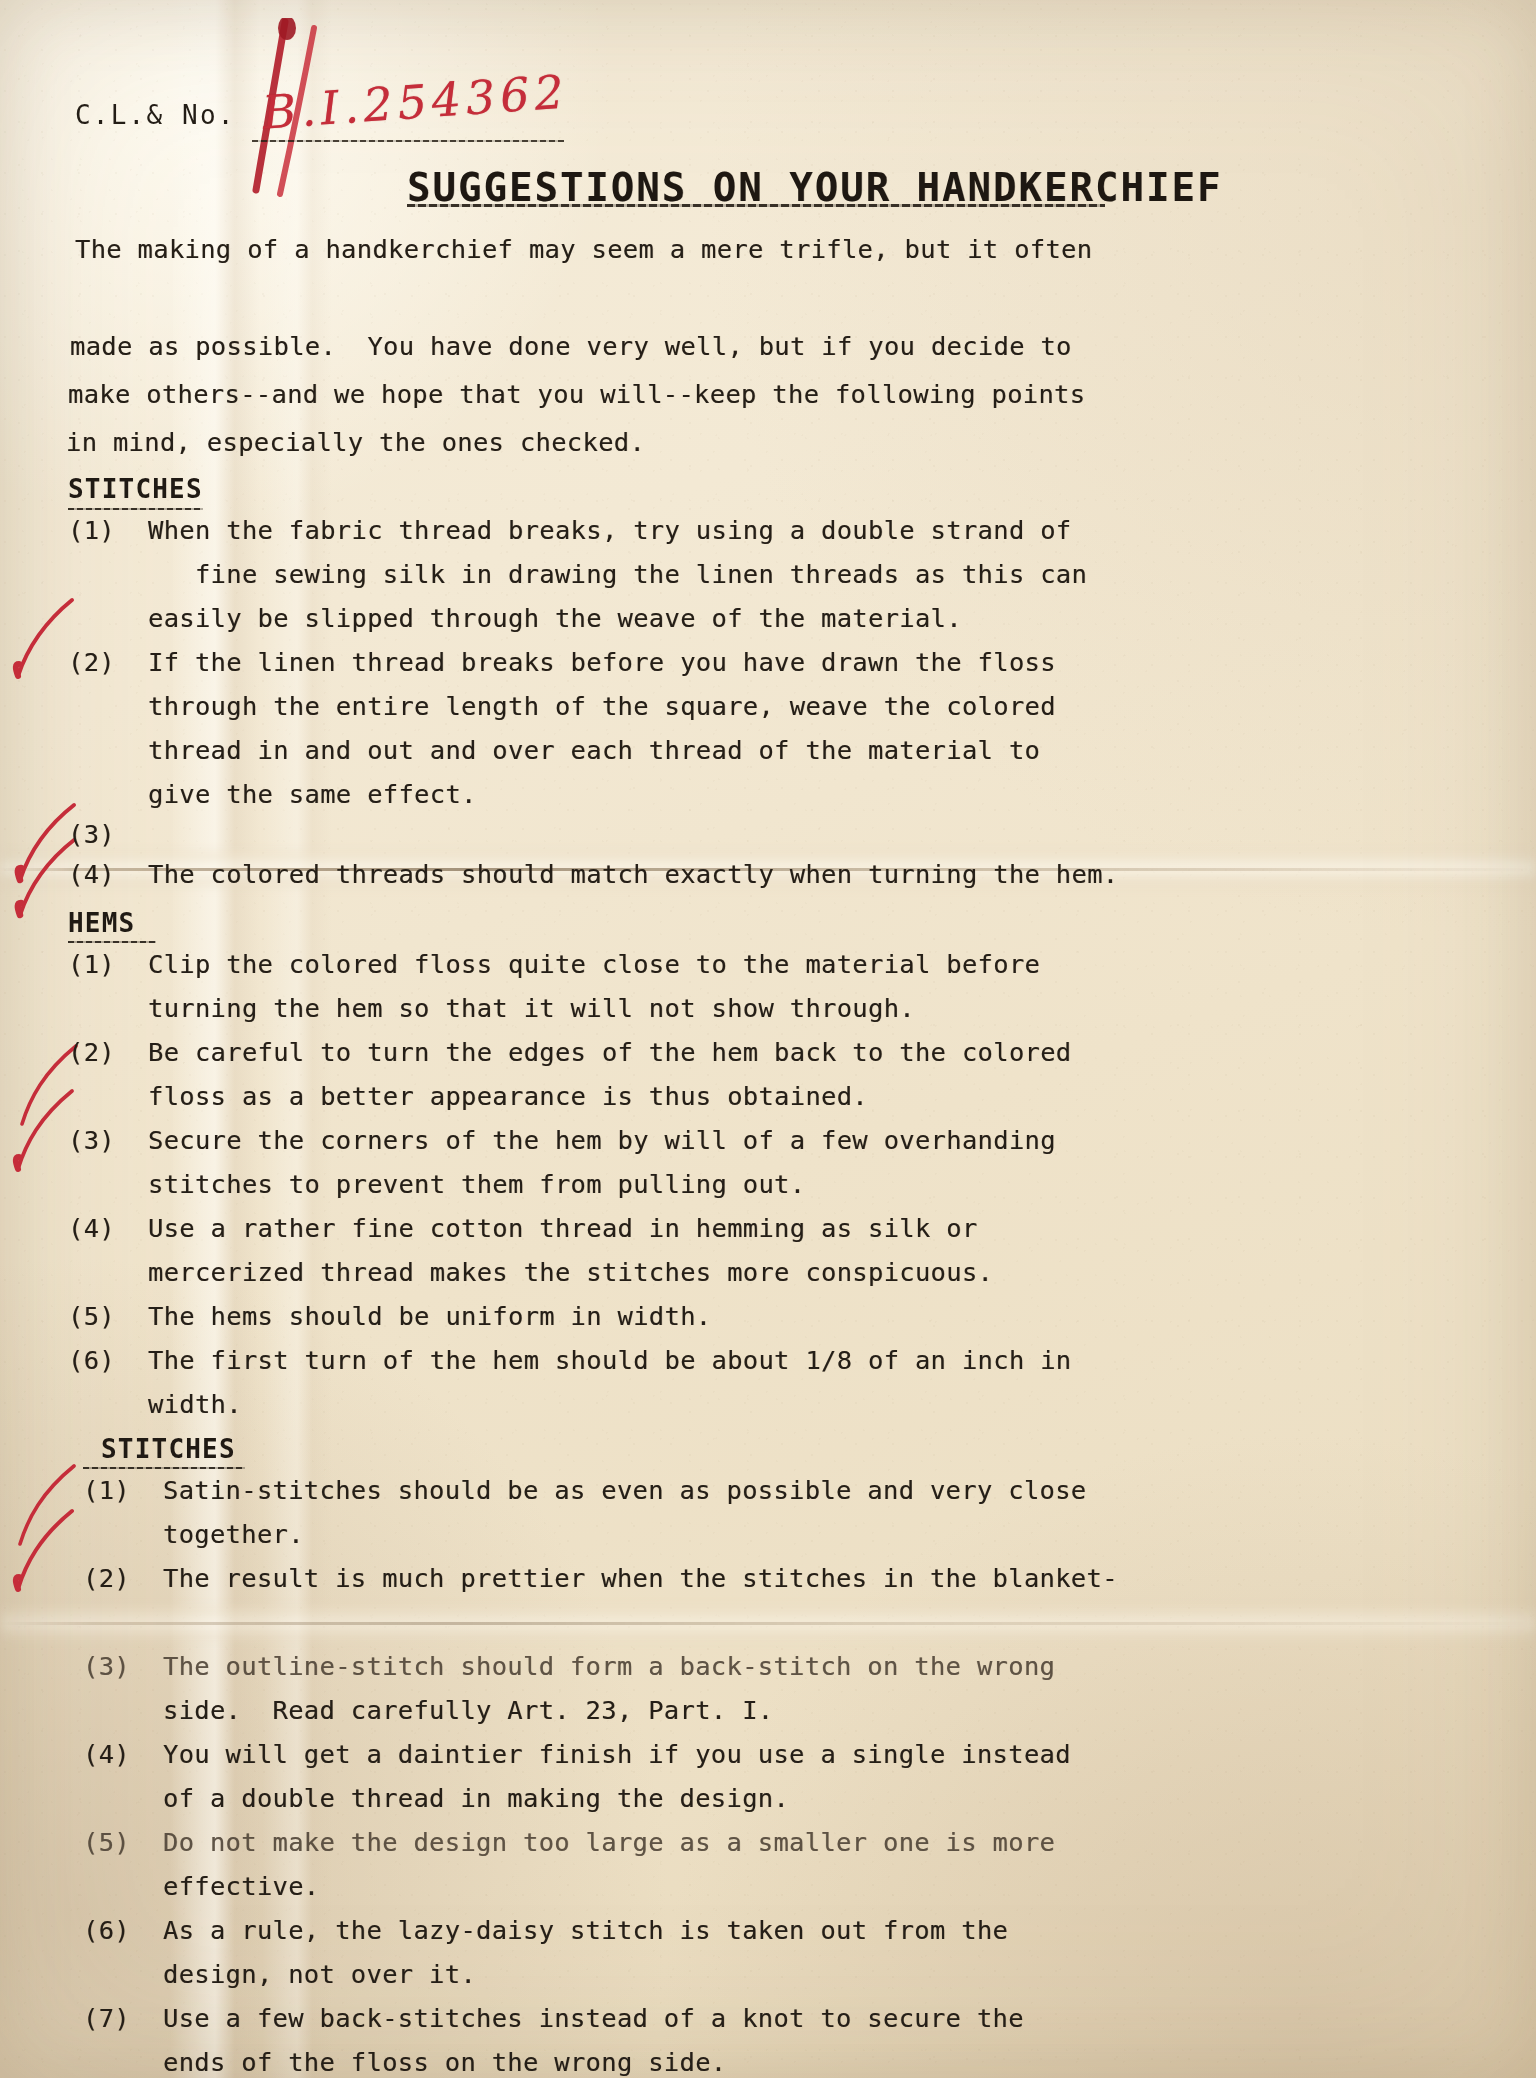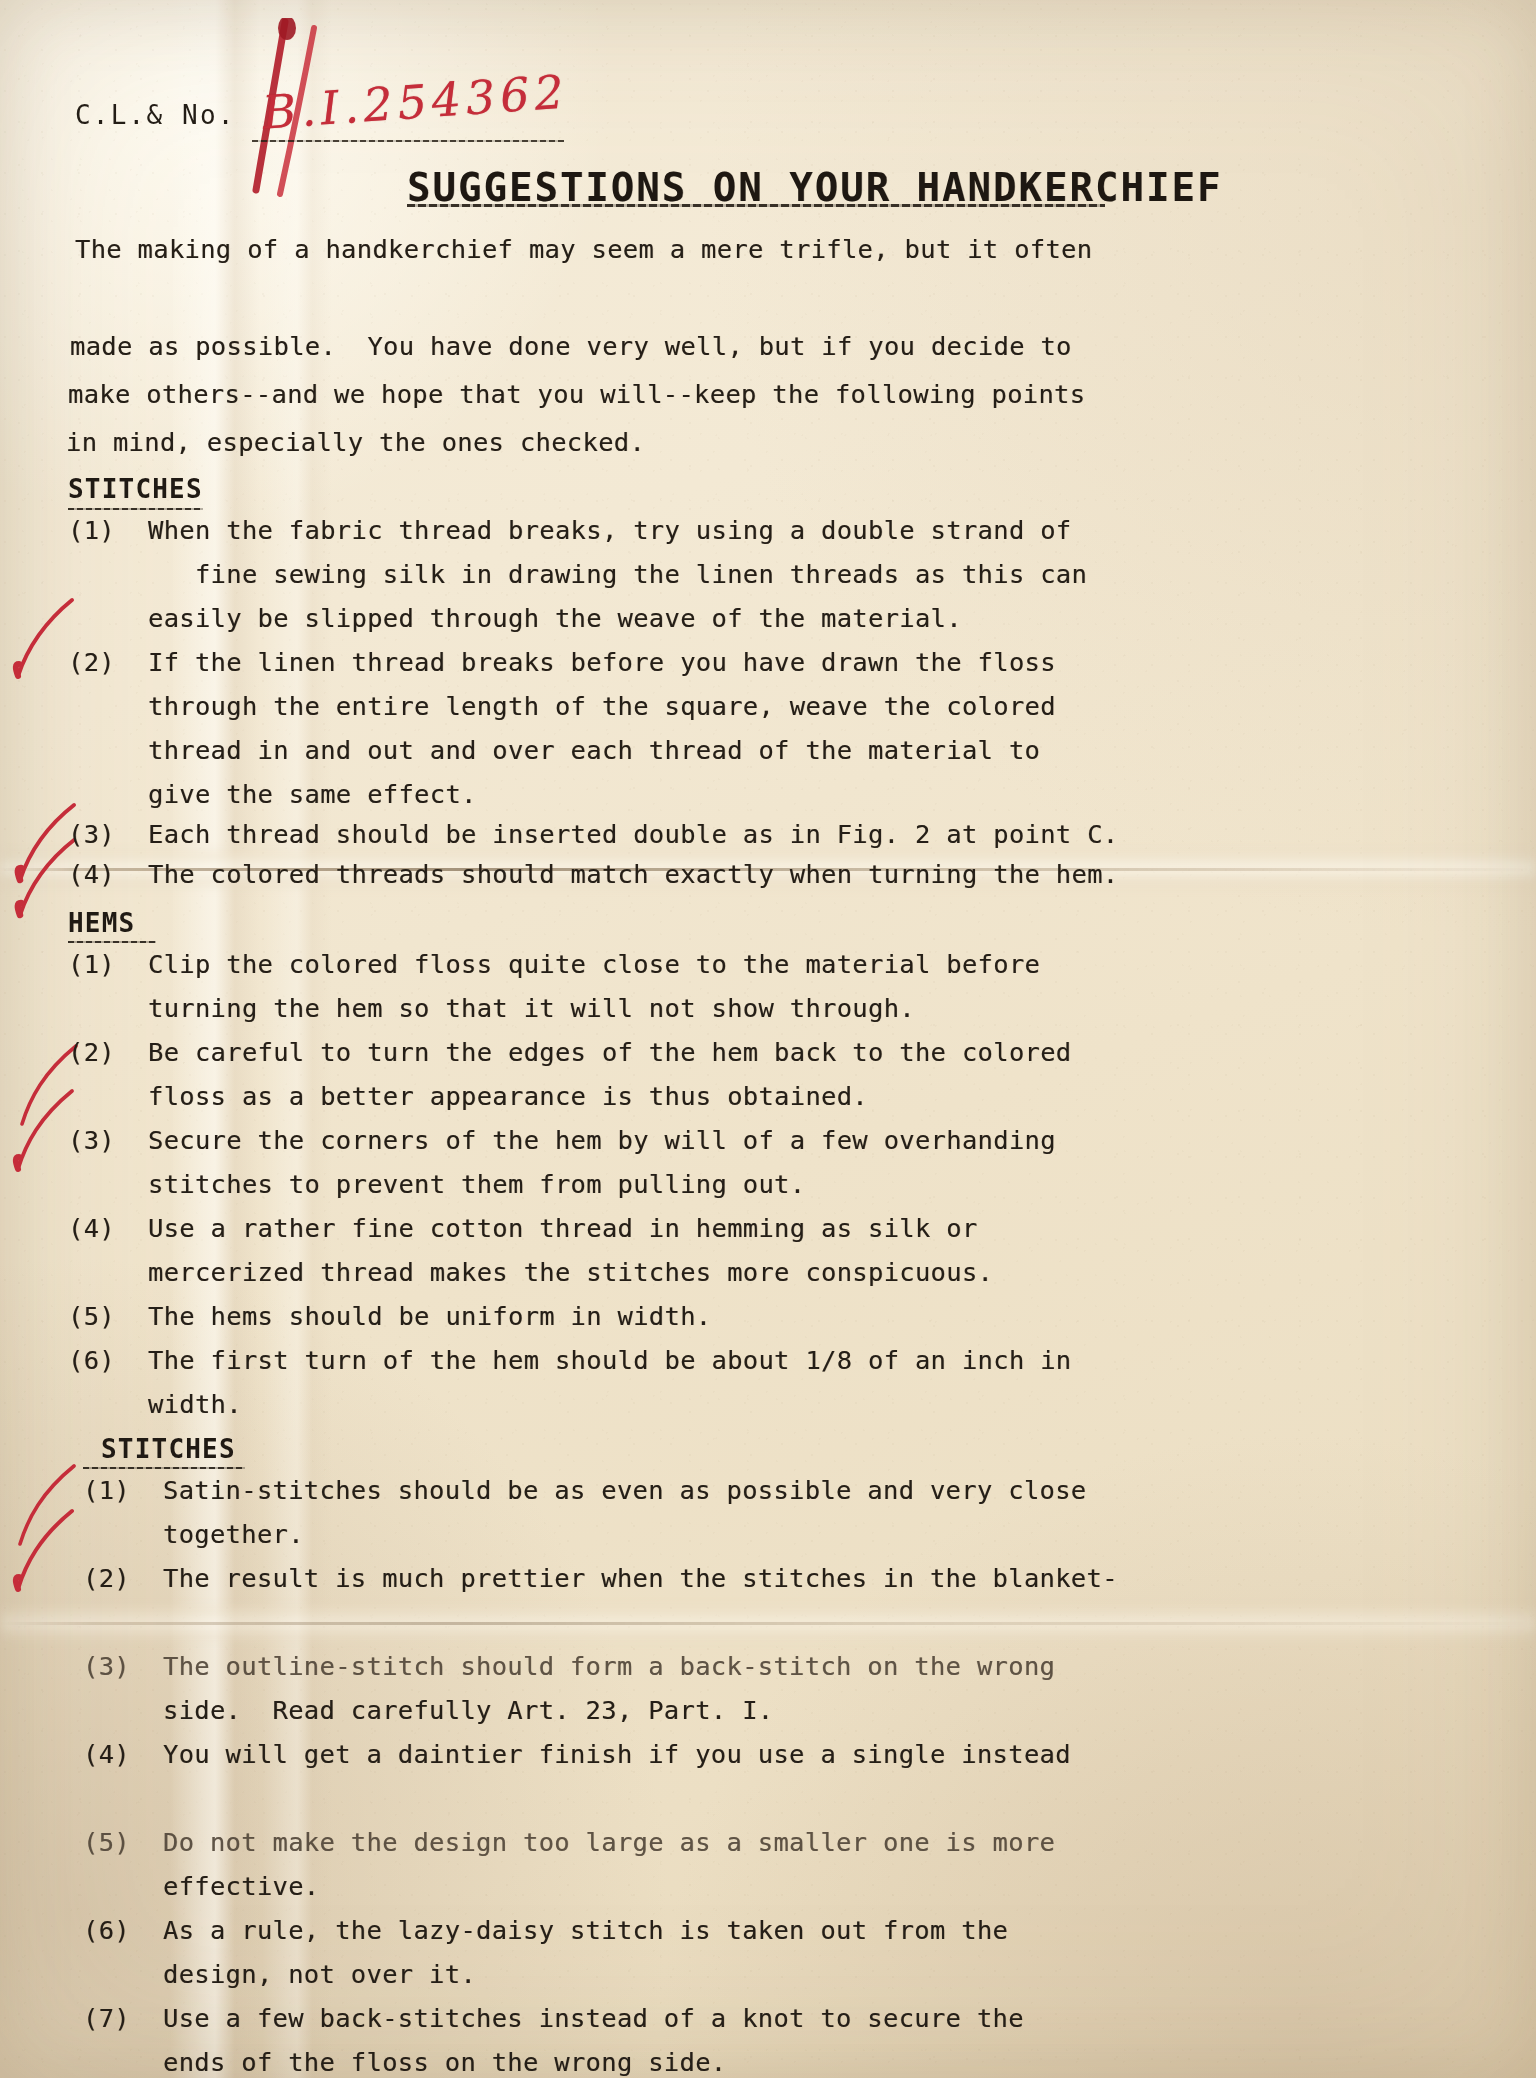--- a/index.html
+++ b/index.html
@@ -262,21 +262,20 @@
     <div class="tline" style="left:148px; top:562px;">   fine sewing silk in drawing the linen threads as this can</div>
     <div class="tline" style="left:148px; top:606px;">easily be slipped through the weave of the material.</div>
 
     <div class="tline" style="left:68px; top:650px;">(2)</div>
     <div class="tline" style="left:148px; top:650px;">If the linen thread breaks before you have drawn the floss</div>
     <div class="tline" style="left:148px; top:694px;">through the entire length of the square, weave the colored</div>
     <div class="tline" style="left:148px; top:738px;">thread in and out and over each thread of the material to</div>
     <div class="tline" style="left:148px; top:782px;">give the same effect.</div>
 
     <div class="tline" style="left:68px; top:822px;">(3)</div>
-    <div class="tline" style="left:148px; top:822px;">Each thread should be inserted double as in Fig. 2 at point C.</div>
 
     <div class="tline" style="left:68px; top:862px;">(4)</div>
     <div class="tline" style="left:148px; top:862px;">The colored threads should match exactly when turning the hem.</div>
 
     <div class="sect" style="left:68px; top:908px;">HEMS</div>
     <div class="sect-rule" style="left:68px; top:941px; width:88px;"></div>
 
     <div class="tline" style="left:68px; top:952px;">(1)</div>
     <div class="tline" style="left:148px; top:952px;">Clip the colored floss quite close to the material before</div>
     <div class="tline" style="left:148px; top:996px;">turning the hem so that it will not show through.</div>
@@ -309,20 +308,21 @@
 
     <div class="tline" style="left:83px; top:1566px;">(2)</div>
     <div class="tline" style="left:163px; top:1566px;">The result is much prettier when the stitches in the blanket-</div>
 
     <div class="tline lighter" style="left:83px; top:1654px;">(3)</div>
     <div class="tline lighter" style="left:163px; top:1654px;">The outline-stitch should form a back-stitch on the wrong</div>
     <div class="tline" style="left:163px; top:1698px;">side.  Read carefully Art. 23, Part. I.</div>
 
     <div class="tline" style="left:83px; top:1742px;">(4)</div>
     <div class="tline" style="left:163px; top:1742px;">You will get a daintier finish if you use a single instead</div>
+    <div class="tline" style="left:163px; top:1786px;">of a double thread in making the design.</div>
 
     <div class="tline lighter" style="left:83px; top:1830px;">(5)</div>
     <div class="tline lighter" style="left:163px; top:1830px;">Do not make the design too large as a smaller one is more</div>
     <div class="tline" style="left:163px; top:1874px;">effective.</div>
 
     <div class="tline" style="left:83px; top:1918px;">(6)</div>
     <div class="tline" style="left:163px; top:1918px;">As a rule, the lazy-daisy stitch is taken out from the</div>
     <div class="tline" style="left:163px; top:1962px;">design, not over it.</div>
 
     <div class="tline" style="left:83px; top:2006px;">(7)</div>

